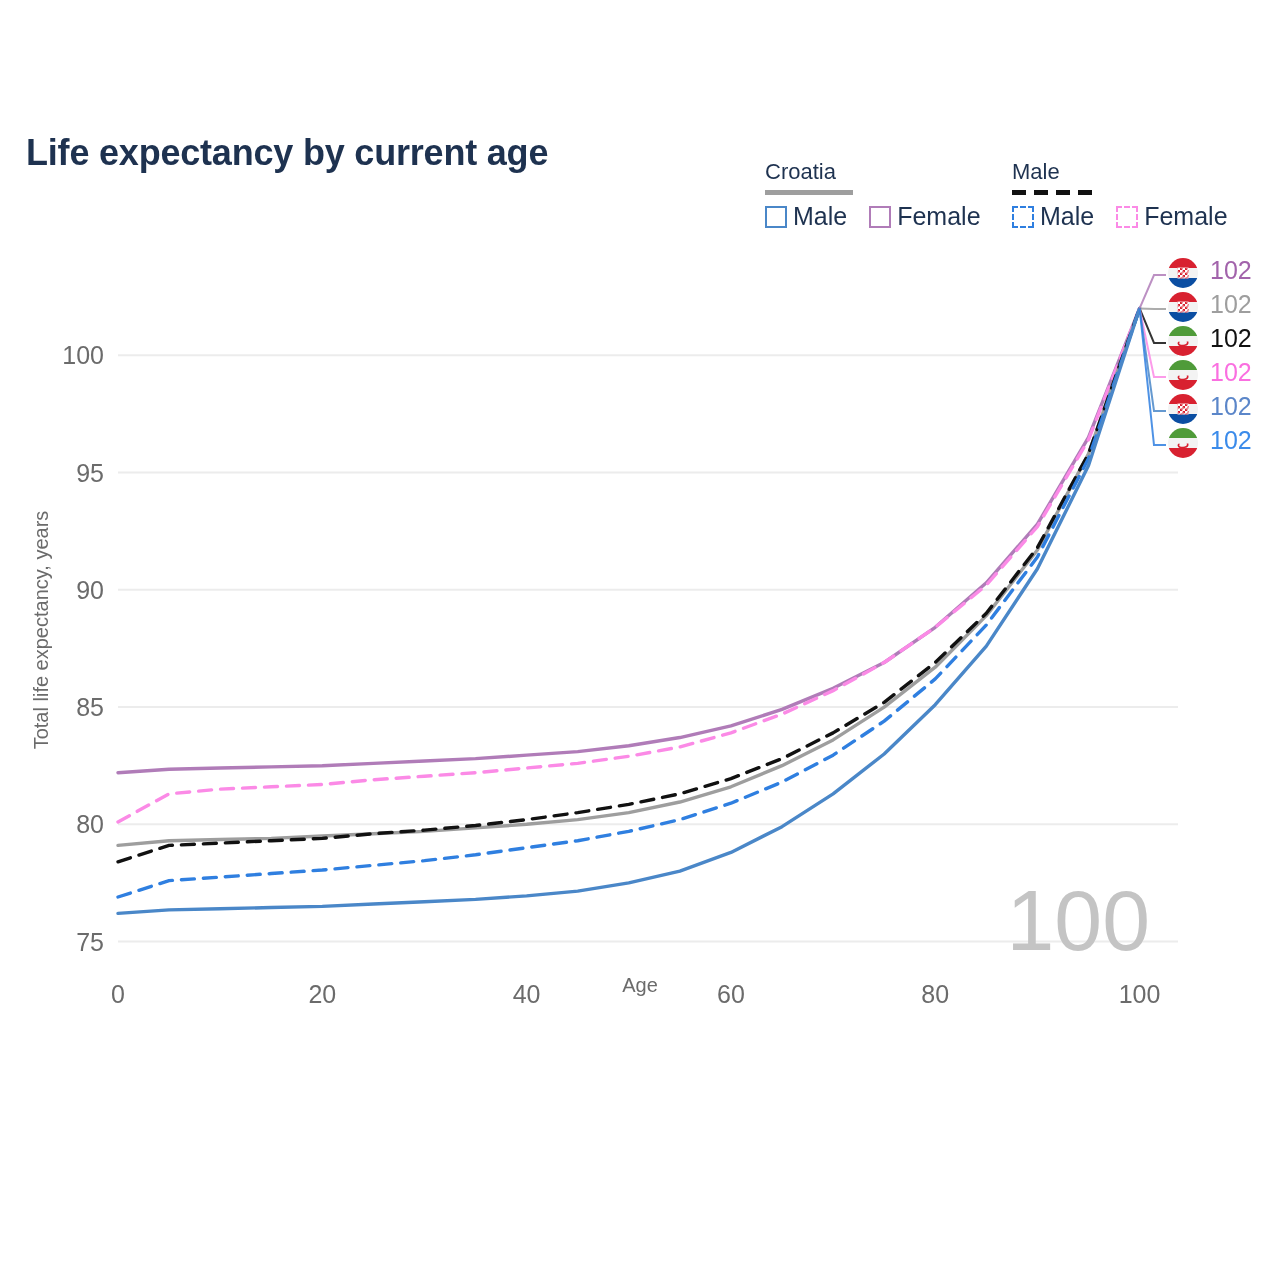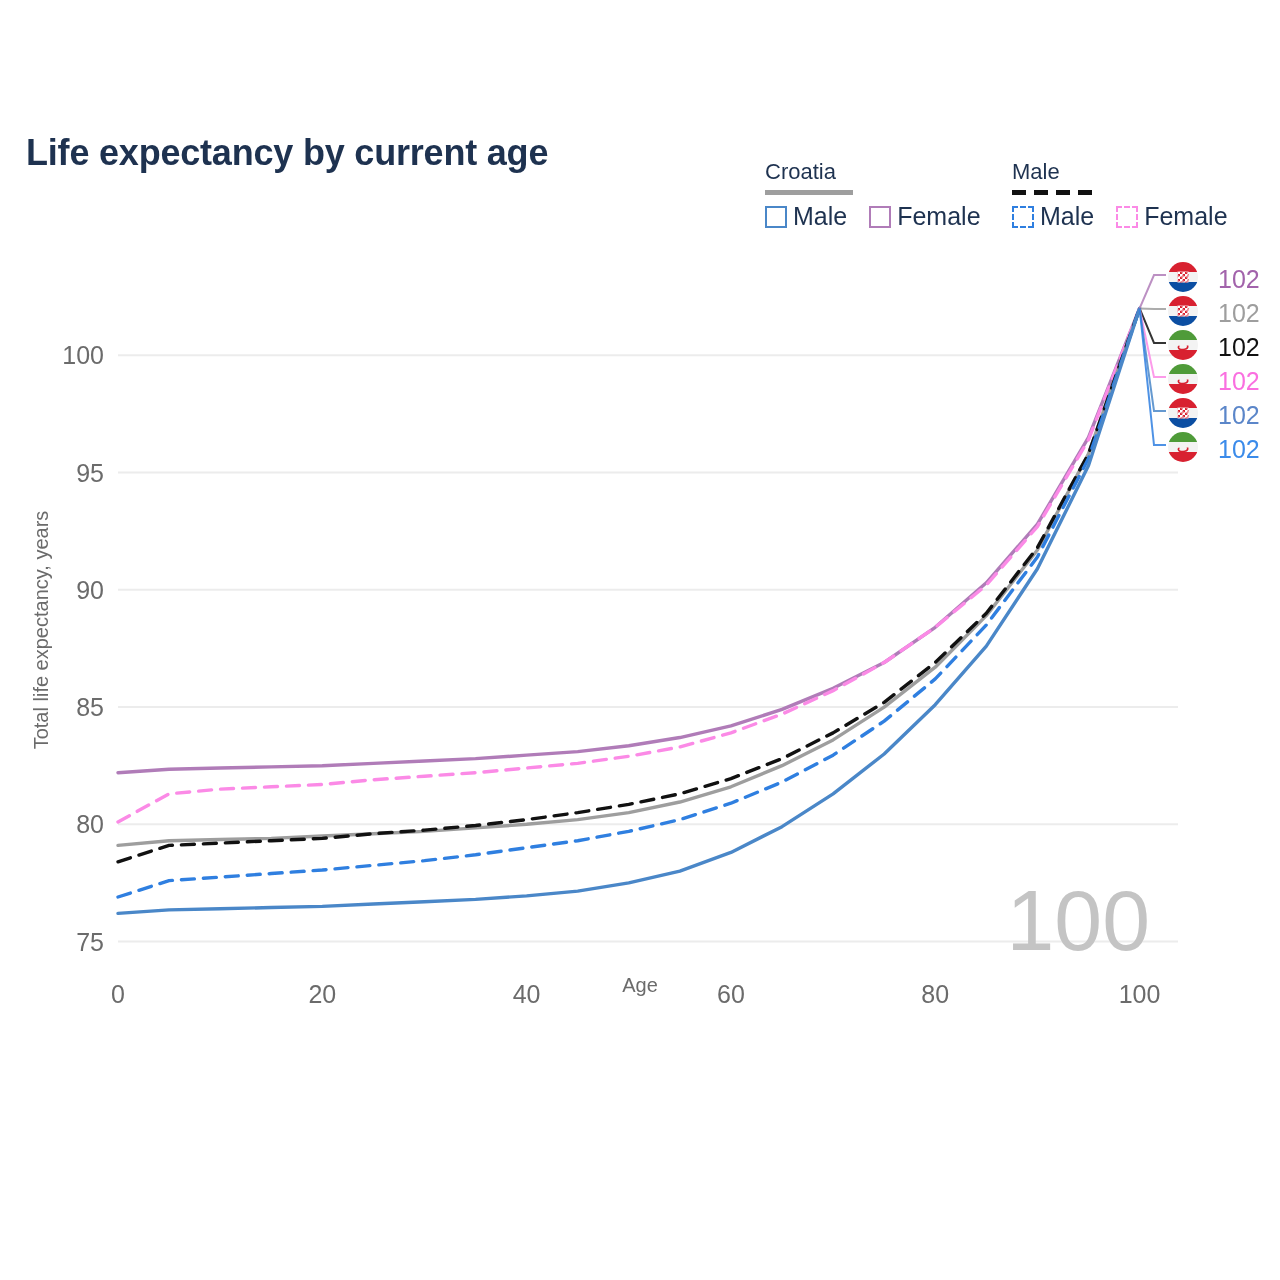--- a/index.html
+++ b/index.html
@@ -44,21 +44,21 @@
   svg.chart{display:block;}
 
   .axis-text{font-family:"Liberation Sans",sans-serif;fill:#6b6b6b;}
   .ytick{font-size:25px;text-anchor:end;}
   .xtick{font-size:25px;text-anchor:middle;}
   .axis-label{font-size:20px;fill:#6b6b6b;text-anchor:middle;}
   .watermark{font-size:86px;fill:#c4c4c4;text-anchor:end;font-family:"Liberation Sans",sans-serif;}
 
   
   .endlabels{position:absolute;left:1168px;top:258px;width:112px;}
-  .endlabel{display:flex;align-items:flex-end;gap:20px;height:34px;}
+  .endlabel{display:flex;align-items:flex-start;gap:12px;height:34px;}
   .flag{width:30px;height:30px;border-radius:50%;position:relative;overflow:hidden;flex:0 0 auto;}
   .flag .band{position:absolute;left:0;width:100%;height:33.34%;}
   .flag.hr .b1{top:0;background:#d82130;}
   .flag.hr .b2{top:33.33%;background:#f3f3f3;}
   .flag.hr .b3{top:66.66%;background:#0b4ea2;}
   .flag.ir .b1{top:0;background:#4f9b39;}
   .flag.ir .b2{top:33.33%;background:#f3f3f3;}
   .flag.ir .b3{top:66.66%;background:#d82130;}
   .flag .emblem{
     position:absolute;left:50%;top:50%;transform:translate(-50%,-50%);

